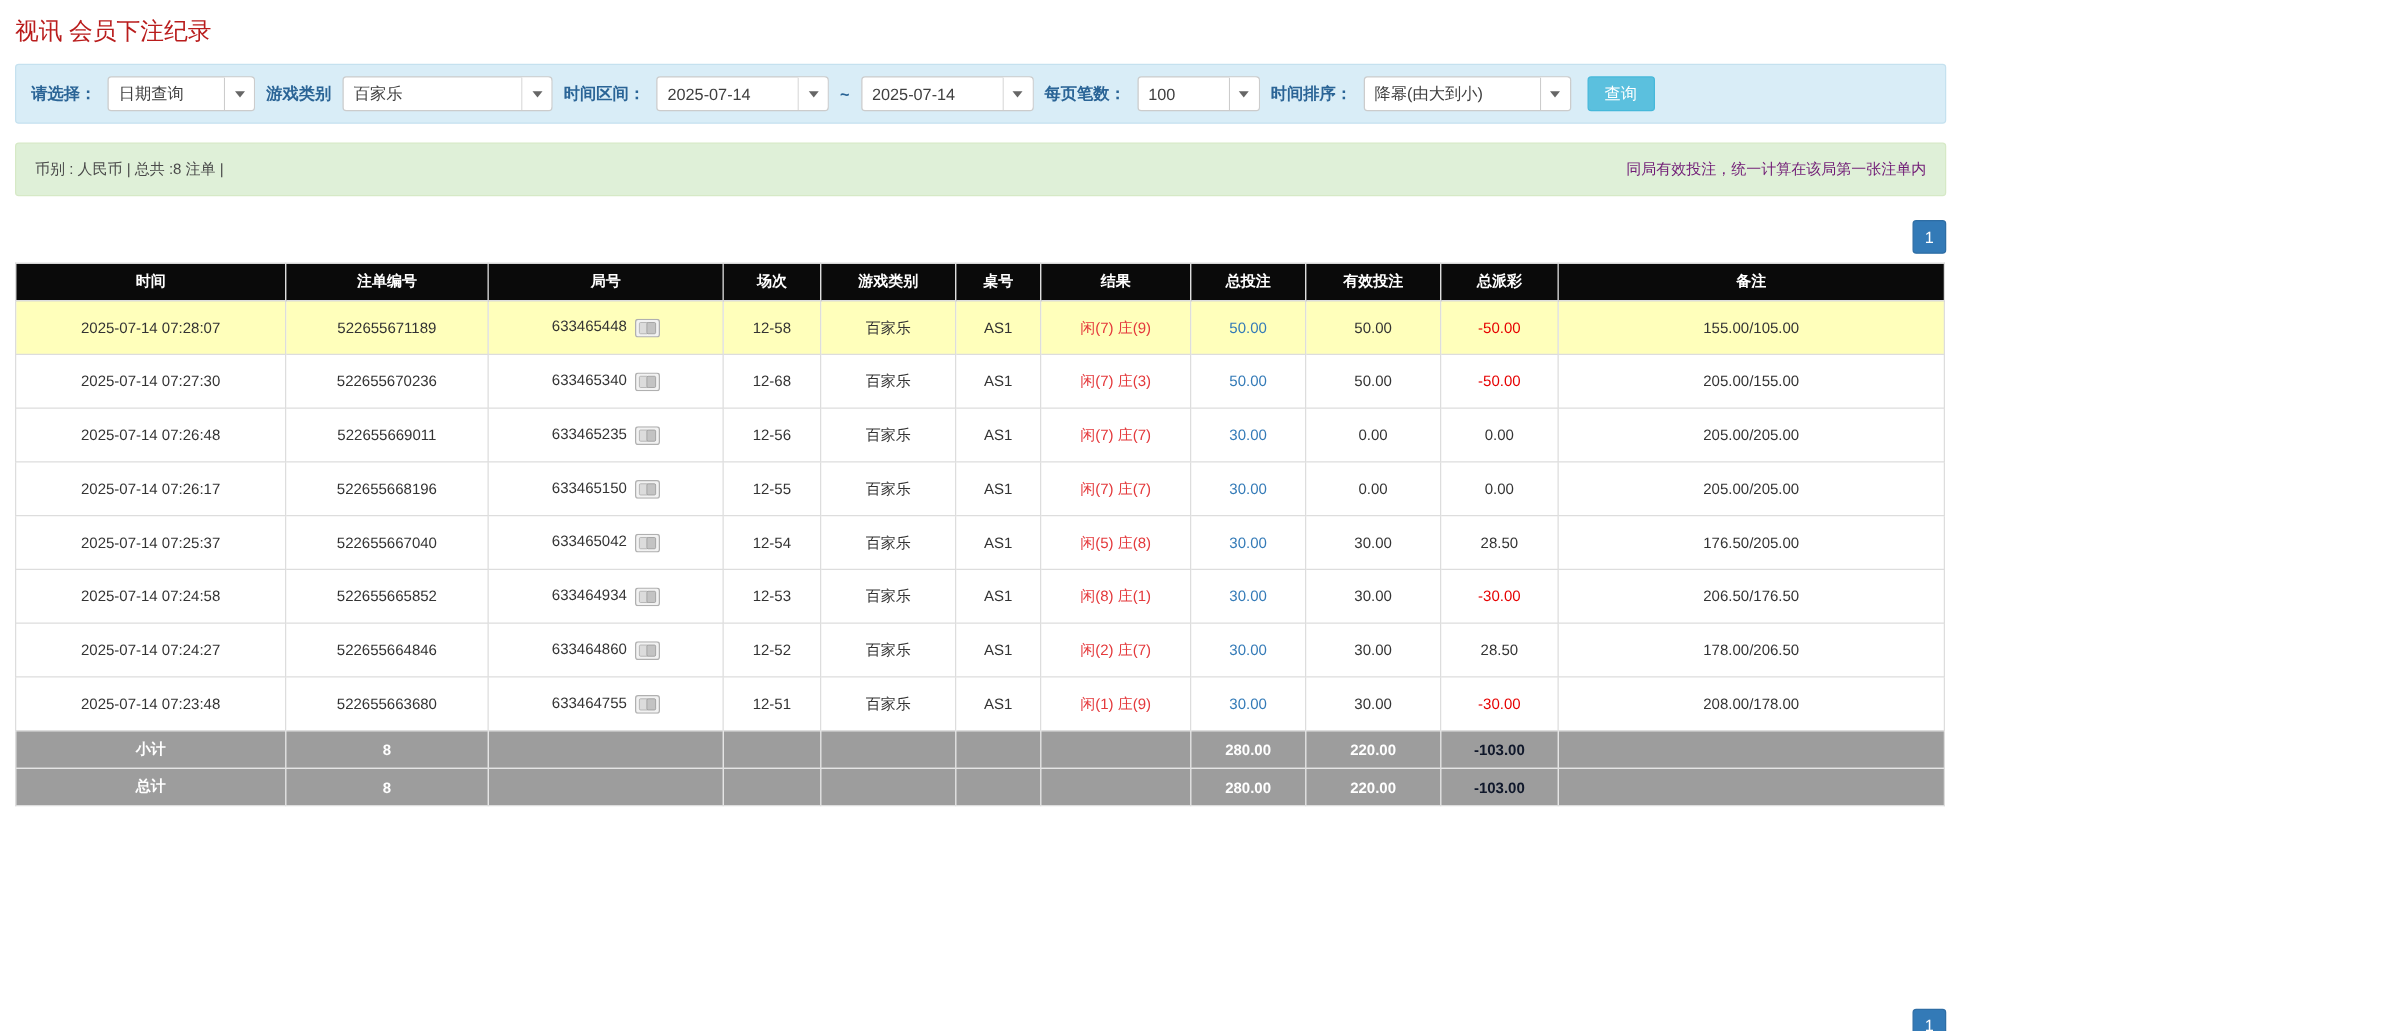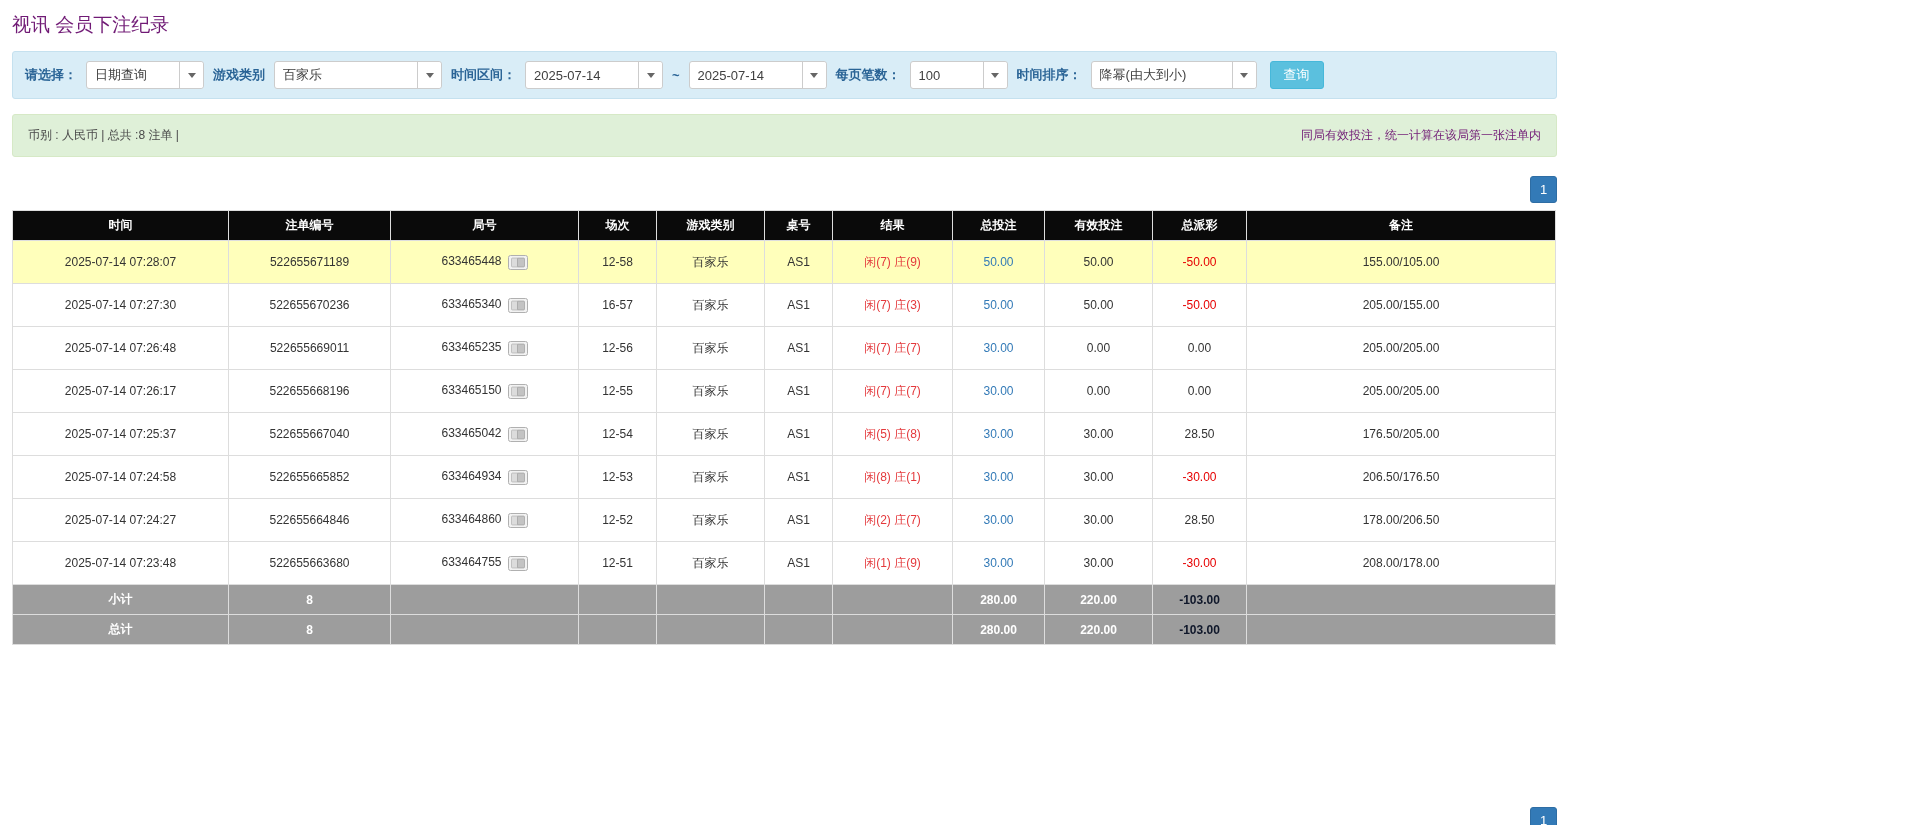--- a/index.html
+++ b/index.html
@@ -4,21 +4,21 @@
 <style>
   * { box-sizing: border-box; }
   html,body { margin:0; padding:0; }
   body {
     width:1919px; height:825px; overflow:hidden;
     background:#fff; color:#333;
     font-family:"Liberation Sans","DejaVu Sans",sans-serif;
   }
   .page { width:1545px; margin:0 0 0 12px; }
 
-  .page-title { font-size:19px; font-weight:400; color:#701a75; margin:12px 0 13px 0; }
+  .page-title { font-size:19px; font-weight:400; color:#b91c1c; margin:12px 0 13px 0; }
 
   
   .filter-bar {
     background:#d9edf7; border:1px solid #c5e1ef; border-radius:3px;
     padding:9px 12px; display:flex; align-items:center; gap:9px; font-size:13px;
   }
   .flabel { color:#2a6496; font-weight:bold; white-space:nowrap; }
   .combo {
     display:inline-flex; align-items:stretch; background:#fff;
     border:1px solid #ccc; border-radius:3px; height:28px;
@@ -191,21 +191,21 @@
         <tr>
           <td>2025-07-14 07:27:30</td>
           <td>522655670236</td>
           <td><span>633465340</span><span class="replay-btn">
               <svg width="20" height="15" viewBox="0 0 20 15">
                 <rect x="0.5" y="0.5" width="19" height="14" rx="2" fill="#f2f2f2" stroke="#b0b0b0"></rect>
                 <rect x="3.5" y="3" width="7" height="9" rx="1" fill="#dcdcdc" stroke="#a8a8a8" stroke-width="0.6"></rect>
                 <rect x="9.5" y="3" width="7" height="9" rx="1" fill="#c3c3c3" stroke="#969696" stroke-width="0.6"></rect>
               </svg>
             </span></td>
-          <td>16-57</td>
+          <td>12-68</td>
           <td>百家乐</td>
           <td>AS1</td>
           <td><span class="res">闲(7)</span> <span class="res">庄(3)</span></td>
           <td class="blue">50.00</td>
           <td>50.00</td>
           <td class="neg">-50.00</td>
           <td>205.00/155.00</td>
         </tr>
         <tr>
           <td>2025-07-14 07:26:48</td>

